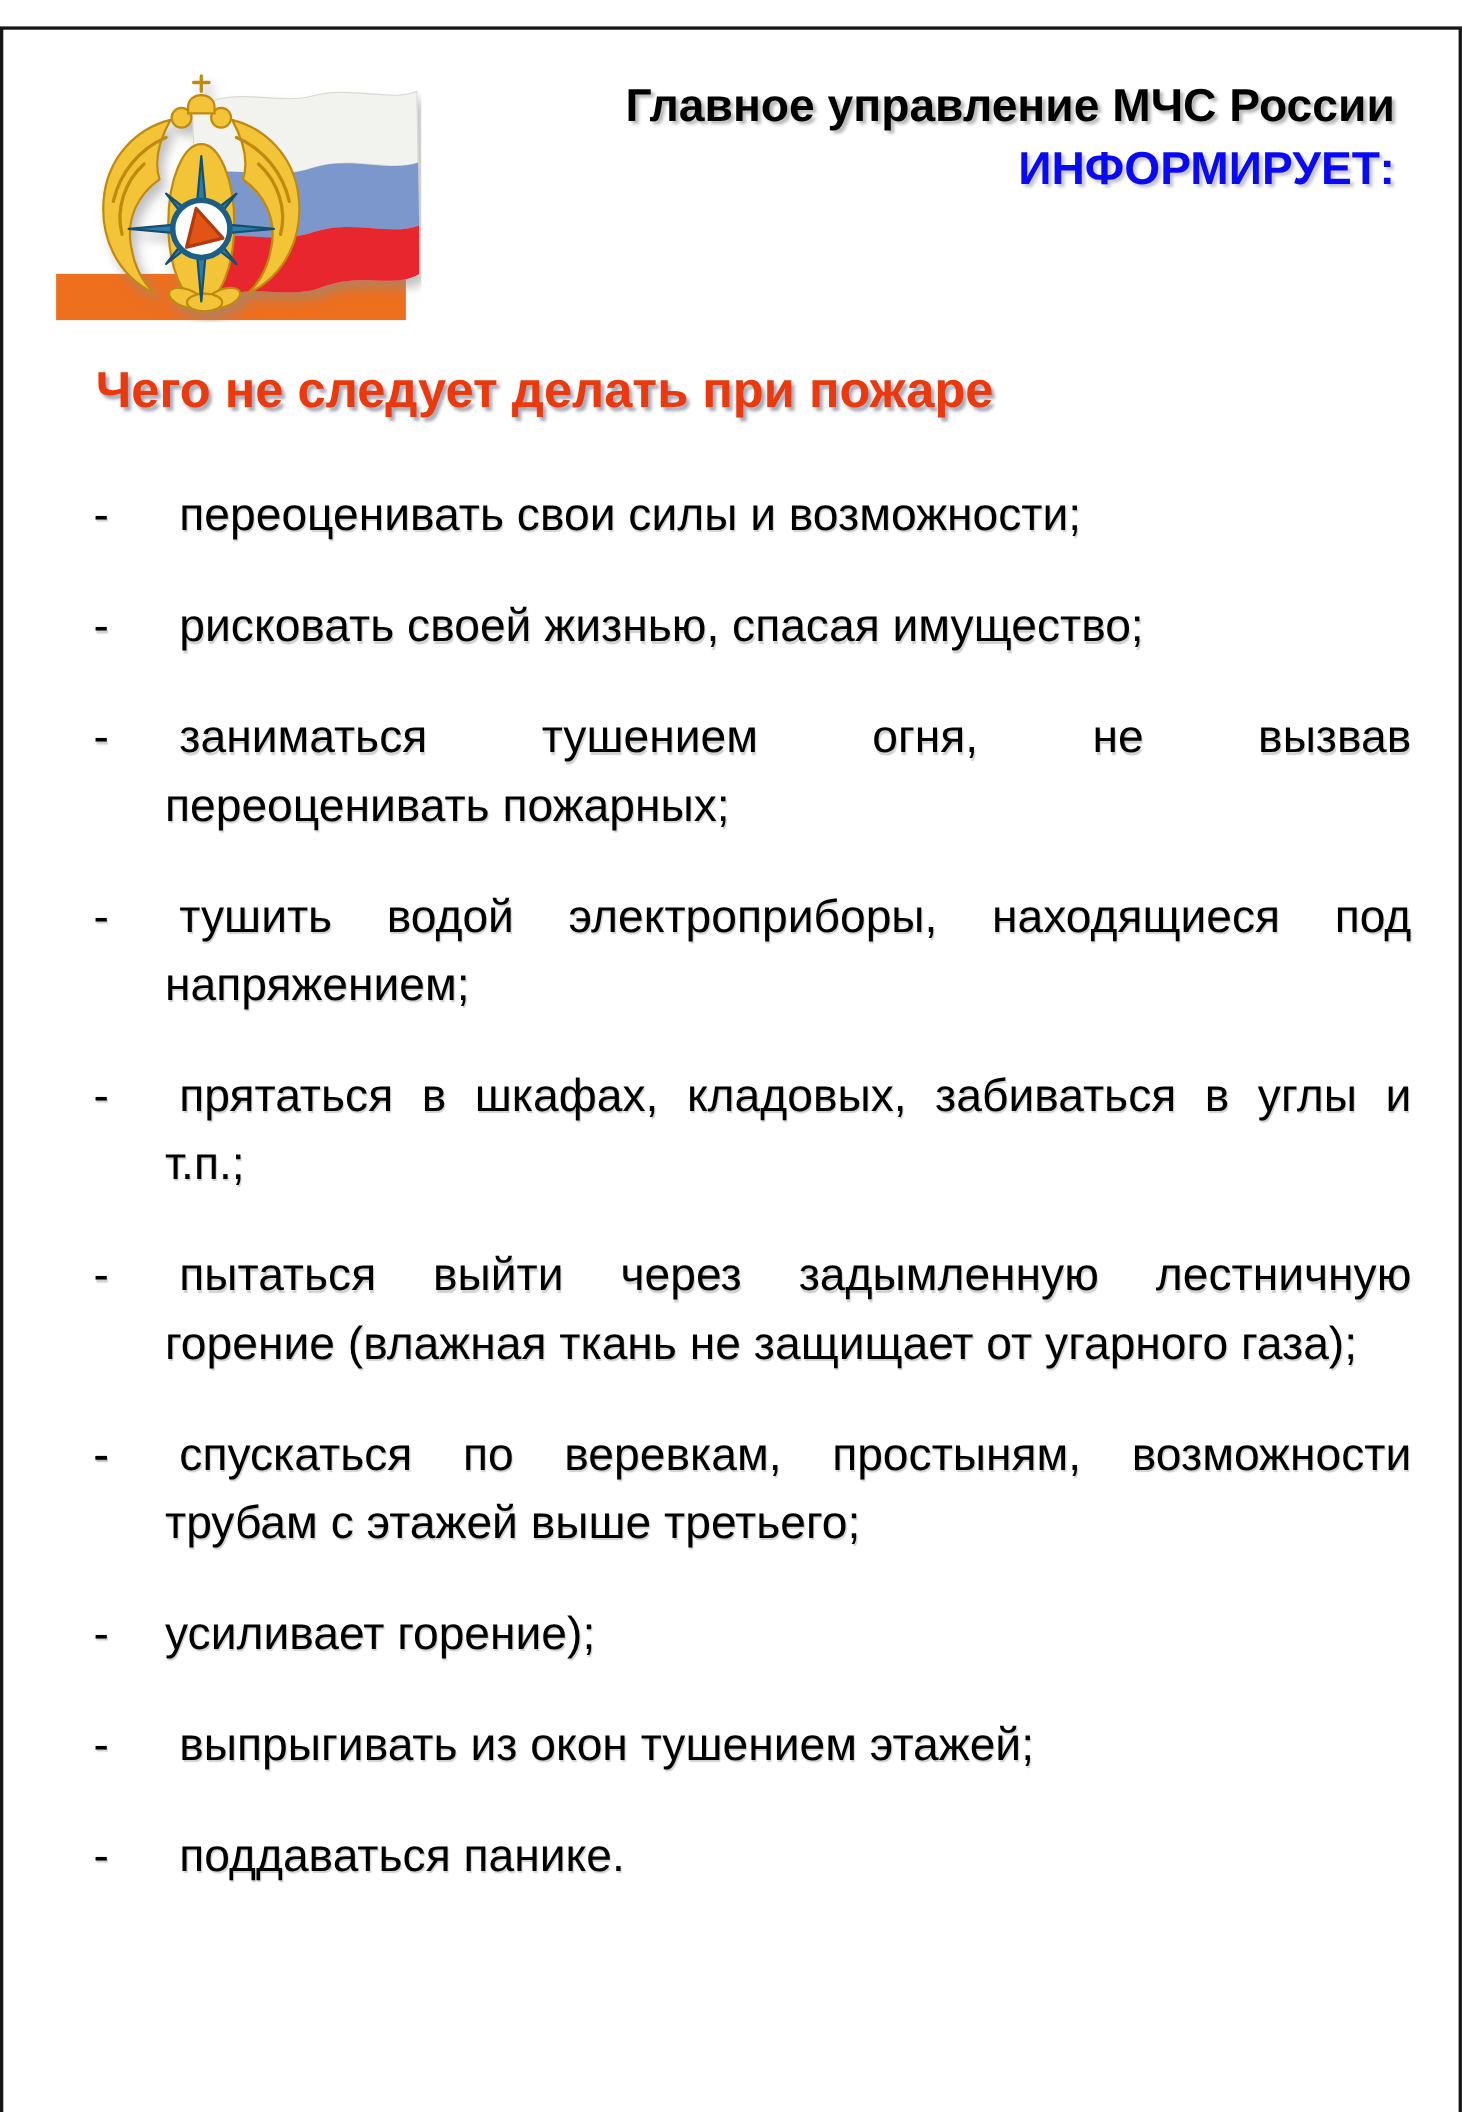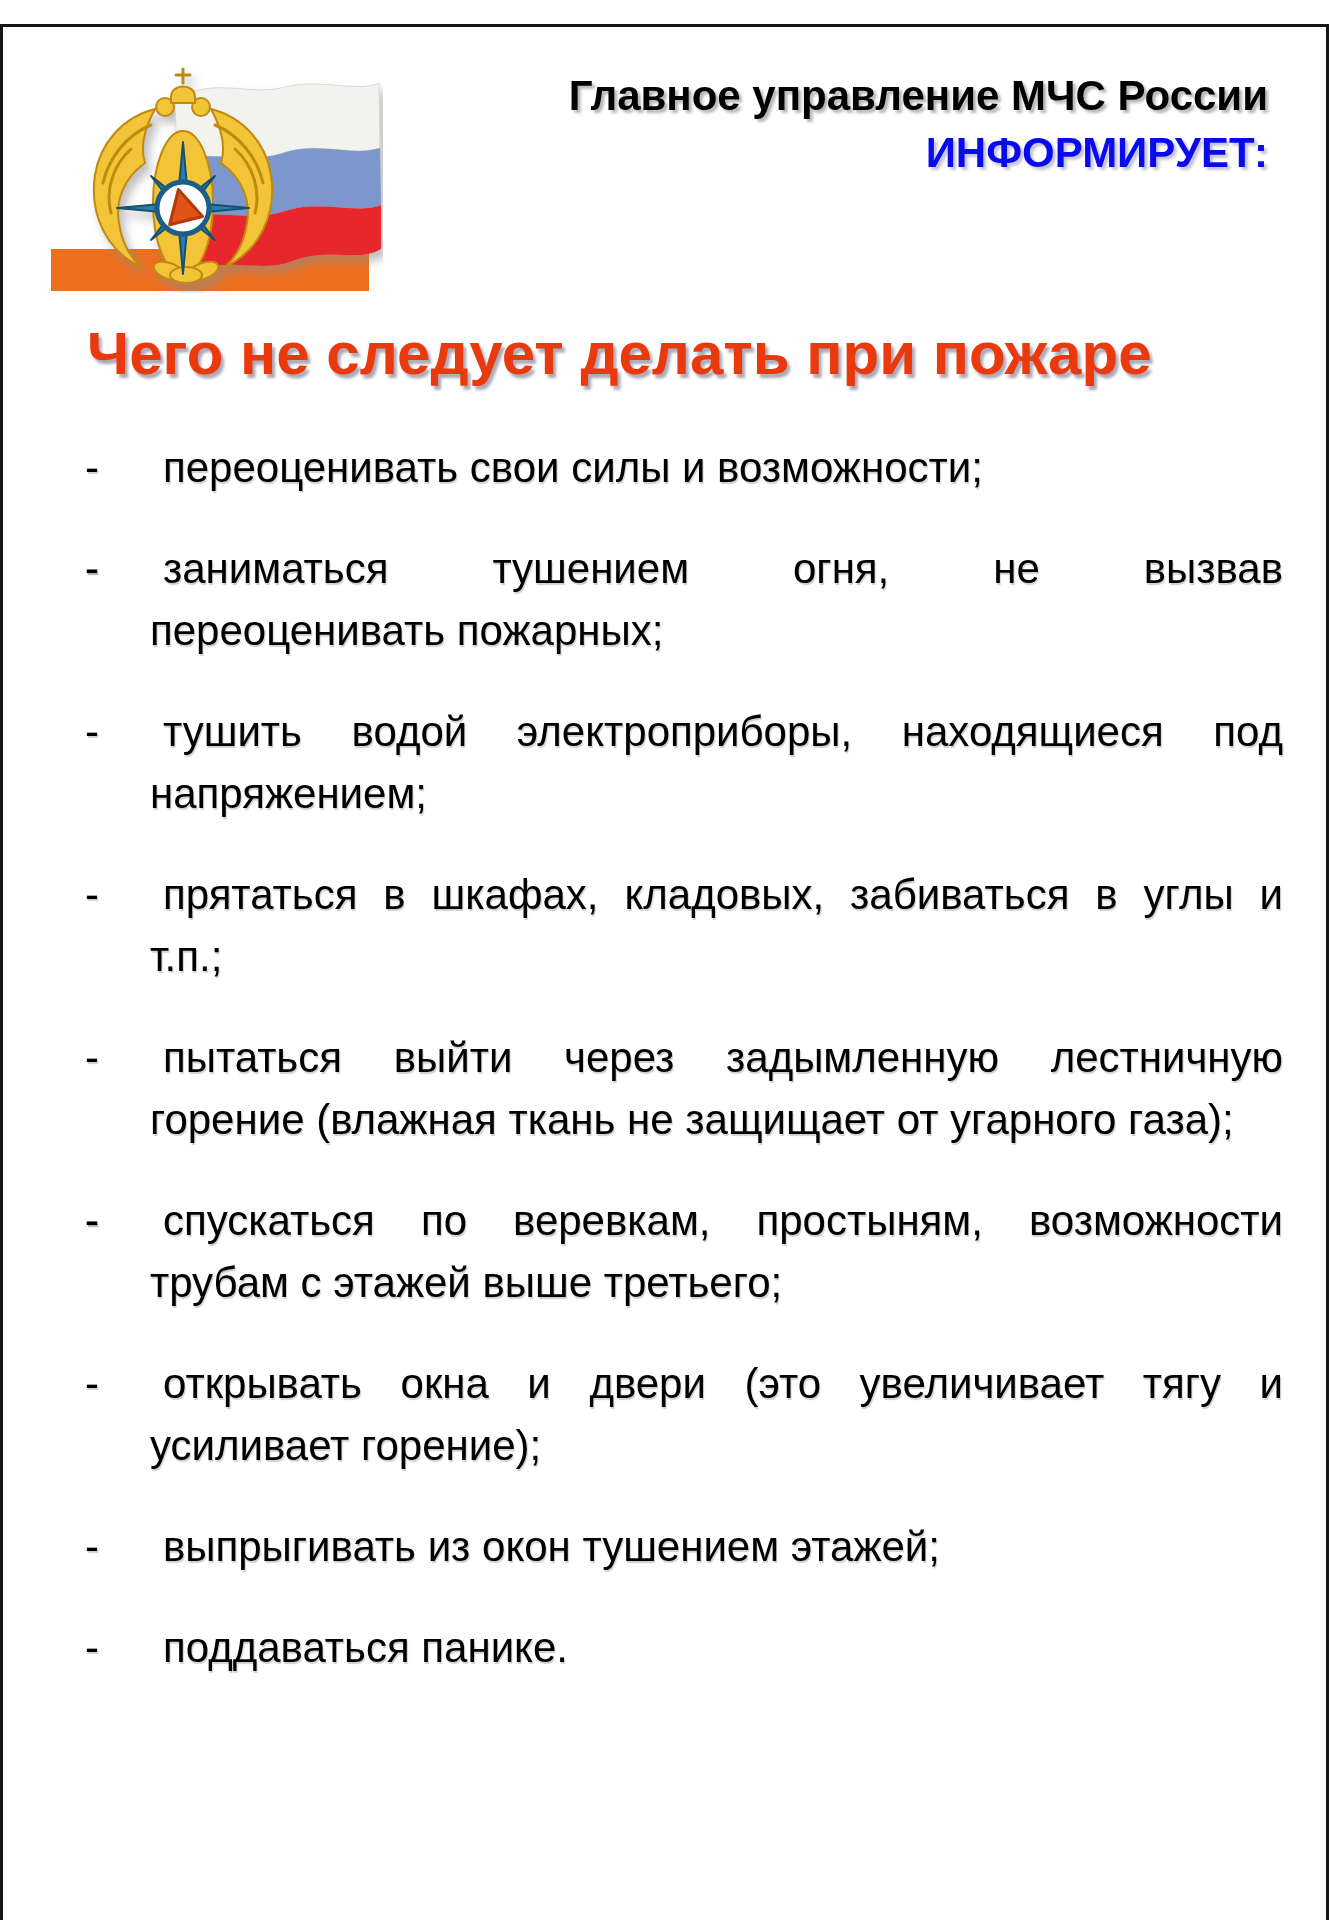--- a/index.html
+++ b/index.html
@@ -26,21 +26,21 @@
     position:absolute;top:40px;right:58px;
     text-align:right;font-weight:bold;
     font-size:42px;line-height:57px;color:#000;
     text-shadow:3px 3px 3px #b6b6b6;
     white-space:nowrap;
   }
   .org .informs{color:var(--informs-blue);text-shadow:3px 3px 3px #c3c3d2;}
   
   .heading{
     margin:26px 0 0 84px;
-    font-size:60px;line-height:58px;font-weight:bold;
+    font-size:46px;line-height:58px;font-weight:bold;
     color:var(--heading-red);
     text-shadow:3px 4px 3px #a9a9b8;
   }
   
   .list{margin-top:54px;}
   .item{
     position:relative;
     padding-left:147px;padding-right:43px;
     font-size:42px;line-height:62px;color:#000;
     margin-bottom:39px;
@@ -119,20 +119,21 @@
 
   <h1 class="heading">Чего не следует делать при пожаре</h1>
 
   <main class="list" id="list">
       <div class="item">
         <span class="dash">-</span>
         <div class="line first">переоценивать свои силы и возможности;</div>
       </div>
       <div class="item">
         <span class="dash">-</span>
+        <div class="line first">рисковать своей жизнью, спасая имущество;</div>
       </div>
       <div class="item">
         <span class="dash">-</span>
         <div class="line first stretch">заниматься тушением огня, не вызвав</div>
         <div class="line">переоценивать пожарных;</div>
       </div>
       <div class="item">
         <span class="dash">-</span>
         <div class="line first stretch">тушить водой электроприборы, находящиеся под</div>
         <div class="line">напряжением;</div>
@@ -150,21 +151,20 @@
       <div class="item">
         <span class="dash">-</span>
       </div>
       <div class="item">
         <span class="dash">-</span>
         <div class="line first stretch">спускаться по веревкам, простыням, возможности</div>
         <div class="line">трубам с этажей выше третьего;</div>
       </div>
       <div class="item">
         <span class="dash">-</span>
-        <div class="line first stretch">открывать окна и двери (это увеличивает тягу и</div>
         <div class="line">усиливает горение);</div>
       </div>
       <div class="item">
         <span class="dash">-</span>
         <div class="line first">выпрыгивать из окон тушением этажей;</div>
       </div>
       <div class="item">
         <span class="dash">-</span>
         <div class="line first">поддаваться панике.</div>
       </div>

